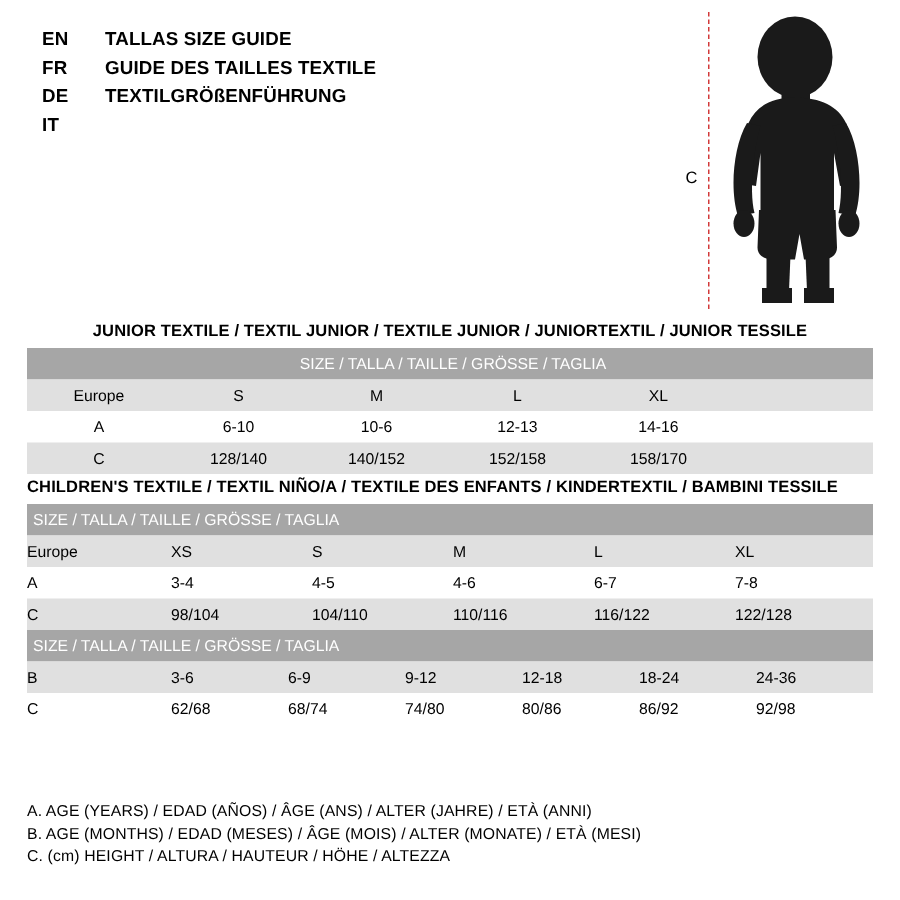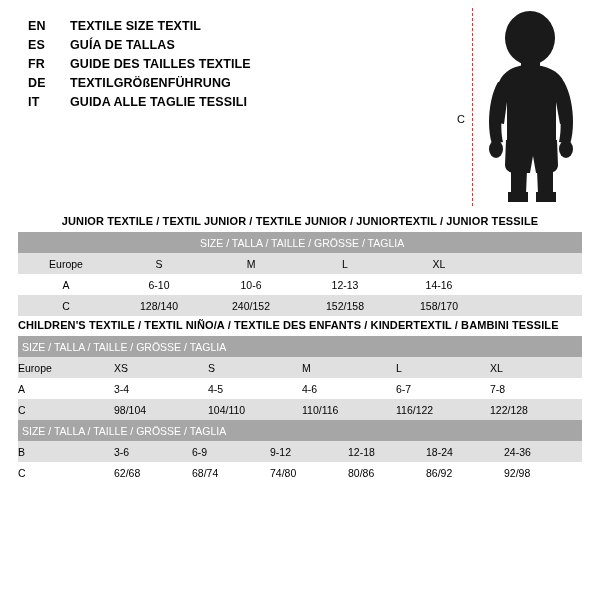--- a/index.html
+++ b/index.html
@@ -135,37 +135,32 @@
   }
 </style>
 </head>
 <body>
 
 <div class="page">
 
   <div class="lang-block">
     <div class="lang-row">
       <div class="lang-code">EN</div>
-      <div class="lang-text">TEXTILE SIZE TEXTIL</div>
-    </div>
-    <div class="lang-row">
-      <div class="lang-code">ES</div>
-      <div class="lang-text">GUÍA DE TALLAS</div>
+      <div class="lang-text">TALLAS SIZE GUIDE</div>
     </div>
     <div class="lang-row">
       <div class="lang-code">FR</div>
       <div class="lang-text">GUIDE DES TAILLES TEXTILE</div>
     </div>
     <div class="lang-row">
       <div class="lang-code">DE</div>
       <div class="lang-text">TEXTILGRÖßENFÜHRUNG</div>
     </div>
     <div class="lang-row">
       <div class="lang-code">IT</div>
-      <div class="lang-text">GUIDA ALLE TAGLIE TESSILI</div>
     </div>
   </div>
 
   <div class="figure-area">
     <div class="dash-line"></div>
     <div class="c-label">C</div>
     <svg class="silhouette" width="110" height="196" viewBox="0 0 110 196">
       <g fill="#1a1a1a">
 
         <ellipse cx="52" cy="28" rx="25" ry="27"></ellipse>
@@ -220,21 +215,21 @@
           <td class="label-cell">A</td>
           <td>6-10</td>
           <td>10-6</td>
           <td>12-13</td>
           <td>14-16</td>
           <td></td>
         </tr>
         <tr class="sub-row">
           <td class="label-cell">C</td>
           <td>128/140</td>
-          <td>240/152</td>
+          <td>140/152</td>
           <td>152/158</td>
           <td>158/170</td>
           <td></td>
         </tr>
       </tbody>
     </table>
   </div>
 
   <div class="sec" style="top:318px;">
     <div class="section-title">CHILDREN'S TEXTILE / TEXTIL NIÑO/A / TEXTILE DES ENFANTS / KINDERTEXTIL / BAMBINI TESSILE</div>
@@ -309,14 +304,19 @@
           <td>68/74</td>
           <td>74/80</td>
           <td>80/86</td>
           <td>86/92</td>
           <td>92/98</td>
         </tr>
       </tbody>
     </table>
   </div>
 
+  <div class="footnotes">
+    <div>A. AGE (YEARS) / EDAD (AÑOS) / ÂGE (ANS) / ALTER (JAHRE) / ETÀ (ANNI)</div>
+    <div>B. AGE (MONTHS) / EDAD (MESES) / ÂGE (MOIS) / ALTER (MONATE) / ETÀ (MESI)</div>
+    <div>C. (cm) HEIGHT / ALTURA / HAUTEUR / HÖHE / ALTEZZA</div>
+  </div>
 
 </div>
 
 </body></html>

